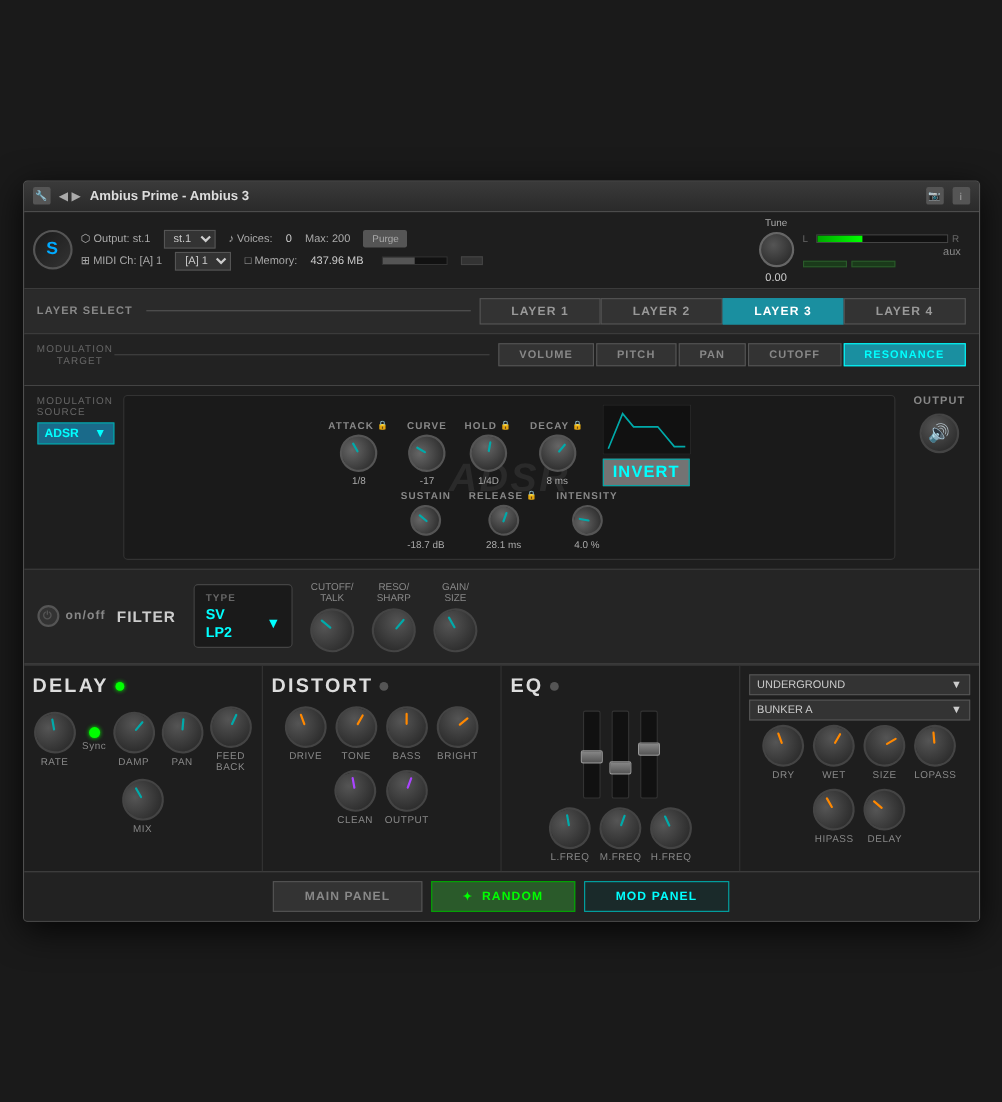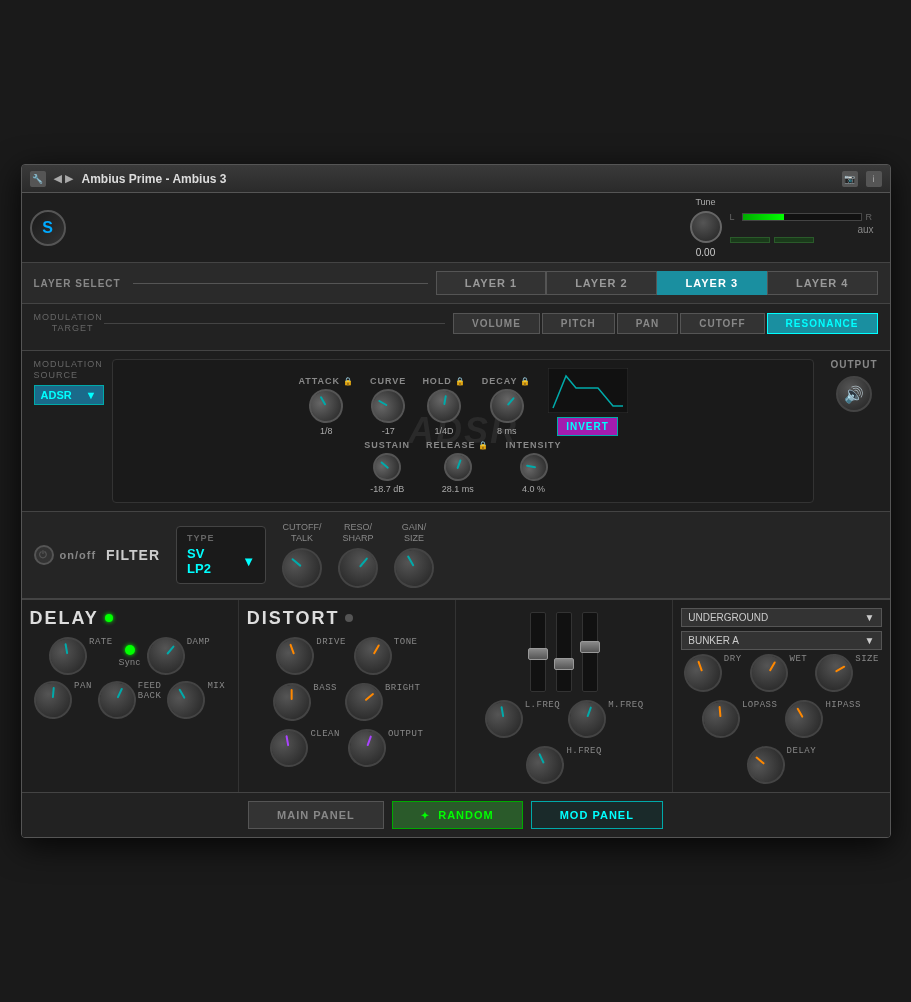--- a/index.html
+++ b/index.html
@@ -295,24 +295,24 @@
     }
     .adsr-knobs-container { position: relative; z-index: 1; }
     .adsr-second-row {
       display: flex;
       align-items: center;
       gap: 16px;
       justify-content: center;
       margin-top: 6px;
     }
     .invert-btn {
-      background: #a21caf;
+      background: #737373;
       border: 1px solid #0aa;
       color: #0ff;
-      font-size: 10px;
+      font-size: 15px;
       padding: 3px 8px;
       cursor: pointer;
       font-weight: bold;
       letter-spacing: 1px;
     }
     .output-label { color: #888; font-size: 10px; font-weight: bold; letter-spacing: 1px; }
     .output-speaker {
       width: 36px;
       height: 36px;
       background: radial-gradient(circle at 38% 32%, #555, #222);
@@ -426,21 +426,21 @@
       border-radius: 50%;
       background: #555;
     }
     .effect-dot.active { background: #0f0; box-shadow: 0 0 4px #0f0; }
     .effect-knobs {
       display: flex;
       flex-wrap: wrap;
       gap: 8px;
       justify-content: center;
     }
-    .effect-knob-group { display: flex; flex-direction: row; align-items: flex-start; gap: 2px; font-family: Liberation Mono, monospace; }
+    .effect-knob-group { display: flex; flex-direction: column; align-items: center; gap: 2px; }
     .effect-knob {
       width: 38px;
       height: 38px;
       background: radial-gradient(circle at 38% 32%, #555, #222);
       border-radius: 50%;
       border: 2px solid #444;
       position: relative;
       cursor: pointer;
     }
     .effect-knob::after {
@@ -573,20 +573,42 @@
     </div>
     <div class="top-bar-icon">📷</div>
     <div class="top-bar-icon">ℹ</div>
   </div>
 
   <div class="header">
     <div class="header-logo">
       <span>S</span>
     </div>
     <div class="header-controls">
+      <div class="header-row">
+        <span style="color:#aaa;font-size:10px;">⬡ <span>Output: st.1</span></span>
+        <select class="header-select">
+          <option>st.1</option>
+        </select>
+        <span style="color:#aaa;font-size:10px;">♪ <span>Voices:</span></span>
+        <span style="color:#ccc;font-size:10px;">0</span>
+        <span style="color:#aaa;font-size:10px;">Max: 200</span>
+        <div class="top-bar-icon" style="padding:2px 8px;border-radius:2px;font-size:9px;width:auto;">Purge</div>
+      </div>
+      <div class="header-row">
+        <span style="color:#aaa;font-size:10px;">⊞ <span>MIDI Ch: [A] 1</span></span>
+        <select class="header-select">
+          <option>[A] 1</option>
+        </select>
+        <span style="color:#aaa;font-size:10px;">□ <span>Memory:</span></span>
+        <span style="color:#ccc;font-size:10px;">437.96 MB</span>
+        <div style="width:60px;height:8px;background:#111;border:1px solid #333;margin-left:4px;">
+          <div style="width:50%;height:100%;background:#555;"></div>
+        </div>
+        <div style="width:20px;height:8px;background:#333;border:1px solid #444;"></div>
+      </div>
     </div>
     <div class="tune-section">
       <div class="tune-label">Tune</div>
       <div class="tune-knob"></div>
       <div class="tune-value">0.00</div>
     </div>
     <div class="meter-section">
       <div style="display:flex;align-items:center;gap:4px;">
         <span style="color:#666;font-size:9px;width:8px;">L</span>
         <div class="meter-bar">
@@ -799,20 +821,24 @@
             <div class="effect-knob-label">CLEAN</div>
           </div>
           <div class="effect-knob-group">
             <div class="effect-knob distort-knob-purple" style="transform:rotate(10deg)"></div>
             <div class="effect-knob-label">OUTPUT</div>
           </div>
         </div>
       </div>
 
       <div class="effect-panel">
+        <div class="effect-title">
+          <span>EQ</span>
+          <div class="effect-dot"></div>
+        </div>
         <div class="eq-faders">
           <div class="fader-group">
             <div class="fader-track">
               <div class="fader-handle" style="top:35px;"></div>
             </div>
           </div>
           <div class="fader-group">
             <div class="fader-track">
               <div class="fader-handle" style="top:45px;"></div>
             </div>

